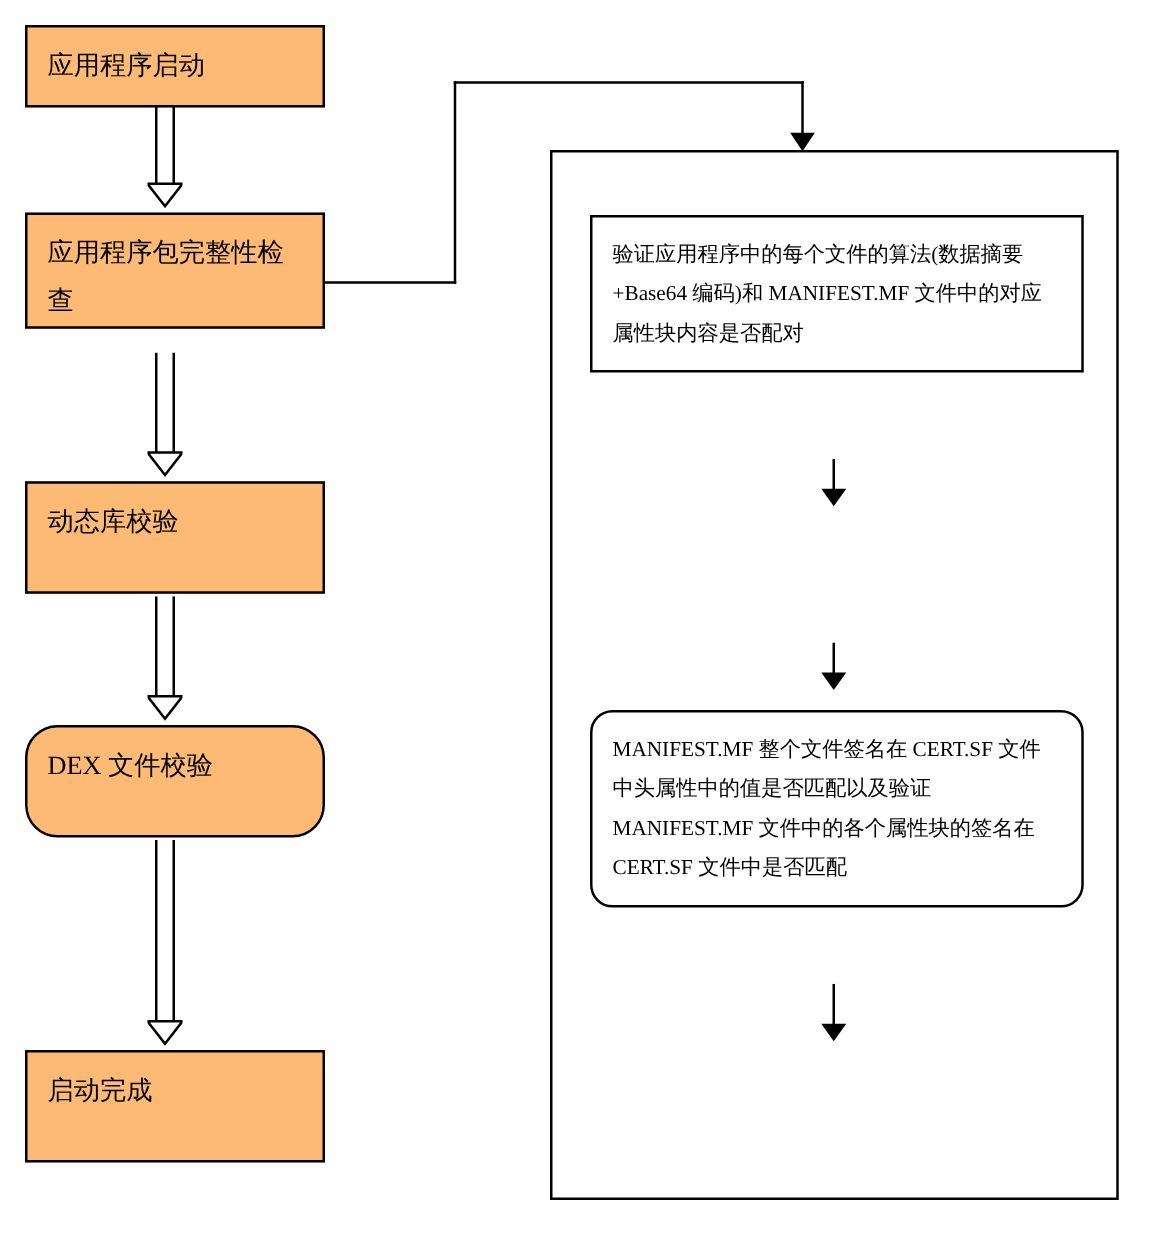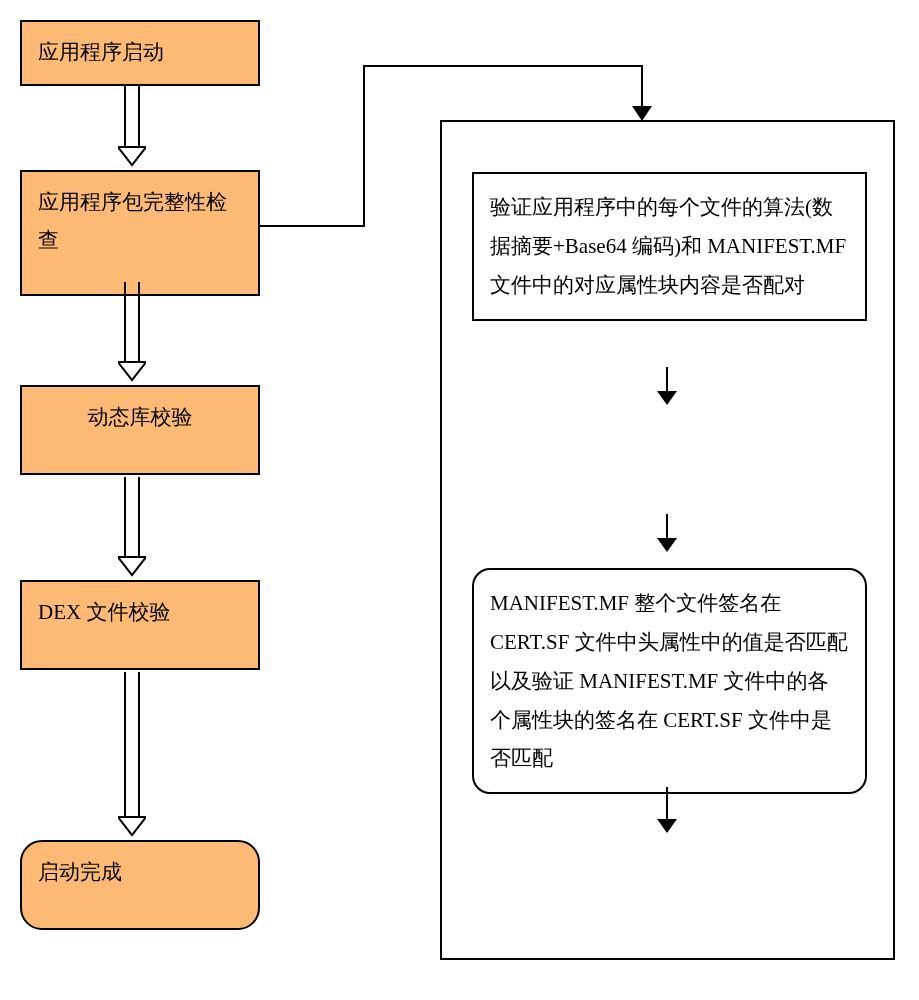--- a/index.html
+++ b/index.html
@@ -32,21 +32,21 @@
     width: 455px;
     height: 840px;
   }
   .right-box {
     border: 2px solid #000;
     background: #fff;
     padding: 14px 16px;
     position: absolute;
     width: 395px;
     left: 30px;
-    font-size: 21px;
+    font-size: 17px;
     line-height: 1.85;
   }
   
   .v-arrow {
     position: absolute;
     left: 118px;
   }
   .v-arrow svg { display: block; }
   
   .s-arrow {
@@ -72,57 +72,57 @@
 </div>
 
 <div class="v-arrow" style="top:85px;">
   <svg width="28" height="82">
     <line x1="7" y1="0" x2="7" y2="62" stroke="#000" stroke-width="2"></line>
     <line x1="21" y1="0" x2="21" y2="62" stroke="#000" stroke-width="2"></line>
     <polygon points="0,62 28,62 14,80" fill="none" stroke="#000" stroke-width="2"></polygon>
   </svg>
 </div>
 
-<div class="box left-box" style="top:170px; height:126px;">
+<div class="box left-box" style="top:170px; height:93px;">
   <span>应用程序包完整性检查</span>
 </div>
 
 <div class="v-arrow" style="top:282px;">
   <svg width="28" height="100">
     <line x1="7" y1="0" x2="7" y2="80" stroke="#000" stroke-width="2"></line>
     <line x1="21" y1="0" x2="21" y2="80" stroke="#000" stroke-width="2"></line>
     <polygon points="0,80 28,80 14,98" fill="none" stroke="#000" stroke-width="2"></polygon>
   </svg>
 </div>
 
-<div class="box left-box" style="top:385px; height:90px;text-align:center;">
+<div class="box left-box" style="top:385px; height:90px;">
   <span>动态库校验</span>
 </div>
 
 <div class="v-arrow" style="top:477px;">
   <svg width="28" height="100">
     <line x1="7" y1="0" x2="7" y2="80" stroke="#000" stroke-width="2"></line>
     <line x1="21" y1="0" x2="21" y2="80" stroke="#000" stroke-width="2"></line>
     <polygon points="0,80 28,80 14,98" fill="none" stroke="#000" stroke-width="2"></polygon>
   </svg>
 </div>
 
-<div class="box left-box" style="top:580px; height:90px;">
+<div class="box left-box" style="top:580px; height:90px;border-radius:26px;">
   <span>DEX 文件校验</span>
 </div>
 
 <div class="v-arrow" style="top:672px;">
   <svg width="28" height="165">
     <line x1="7" y1="0" x2="7" y2="145" stroke="#000" stroke-width="2"></line>
     <line x1="21" y1="0" x2="21" y2="145" stroke="#000" stroke-width="2"></line>
     <polygon points="0,145 28,145 14,163" fill="none" stroke="#000" stroke-width="2"></polygon>
   </svg>
 </div>
 
-<div class="box left-box" style="top:840px; height:90px;border-radius:22px;">
+<div class="box left-box" style="top:840px; height:90px;">
   <span>启动完成</span>
 </div>
 
 <div class="connector" style="left:260px; top:225px; width:105px;"></div>
 <div class="connector-v" style="left:363px; top:65px; height:162px;"></div>
 <div class="connector" style="left:363px; top:65px; width:280px;"></div>
 <div class="connector-v" style="left:641px; top:65px; height:46px;"></div>
 <div style="position:absolute; left:632px; top:106px;">
   <svg width="20" height="16">
       <polygon points="0,0 20,0 10,15" fill="#000"></polygon>

